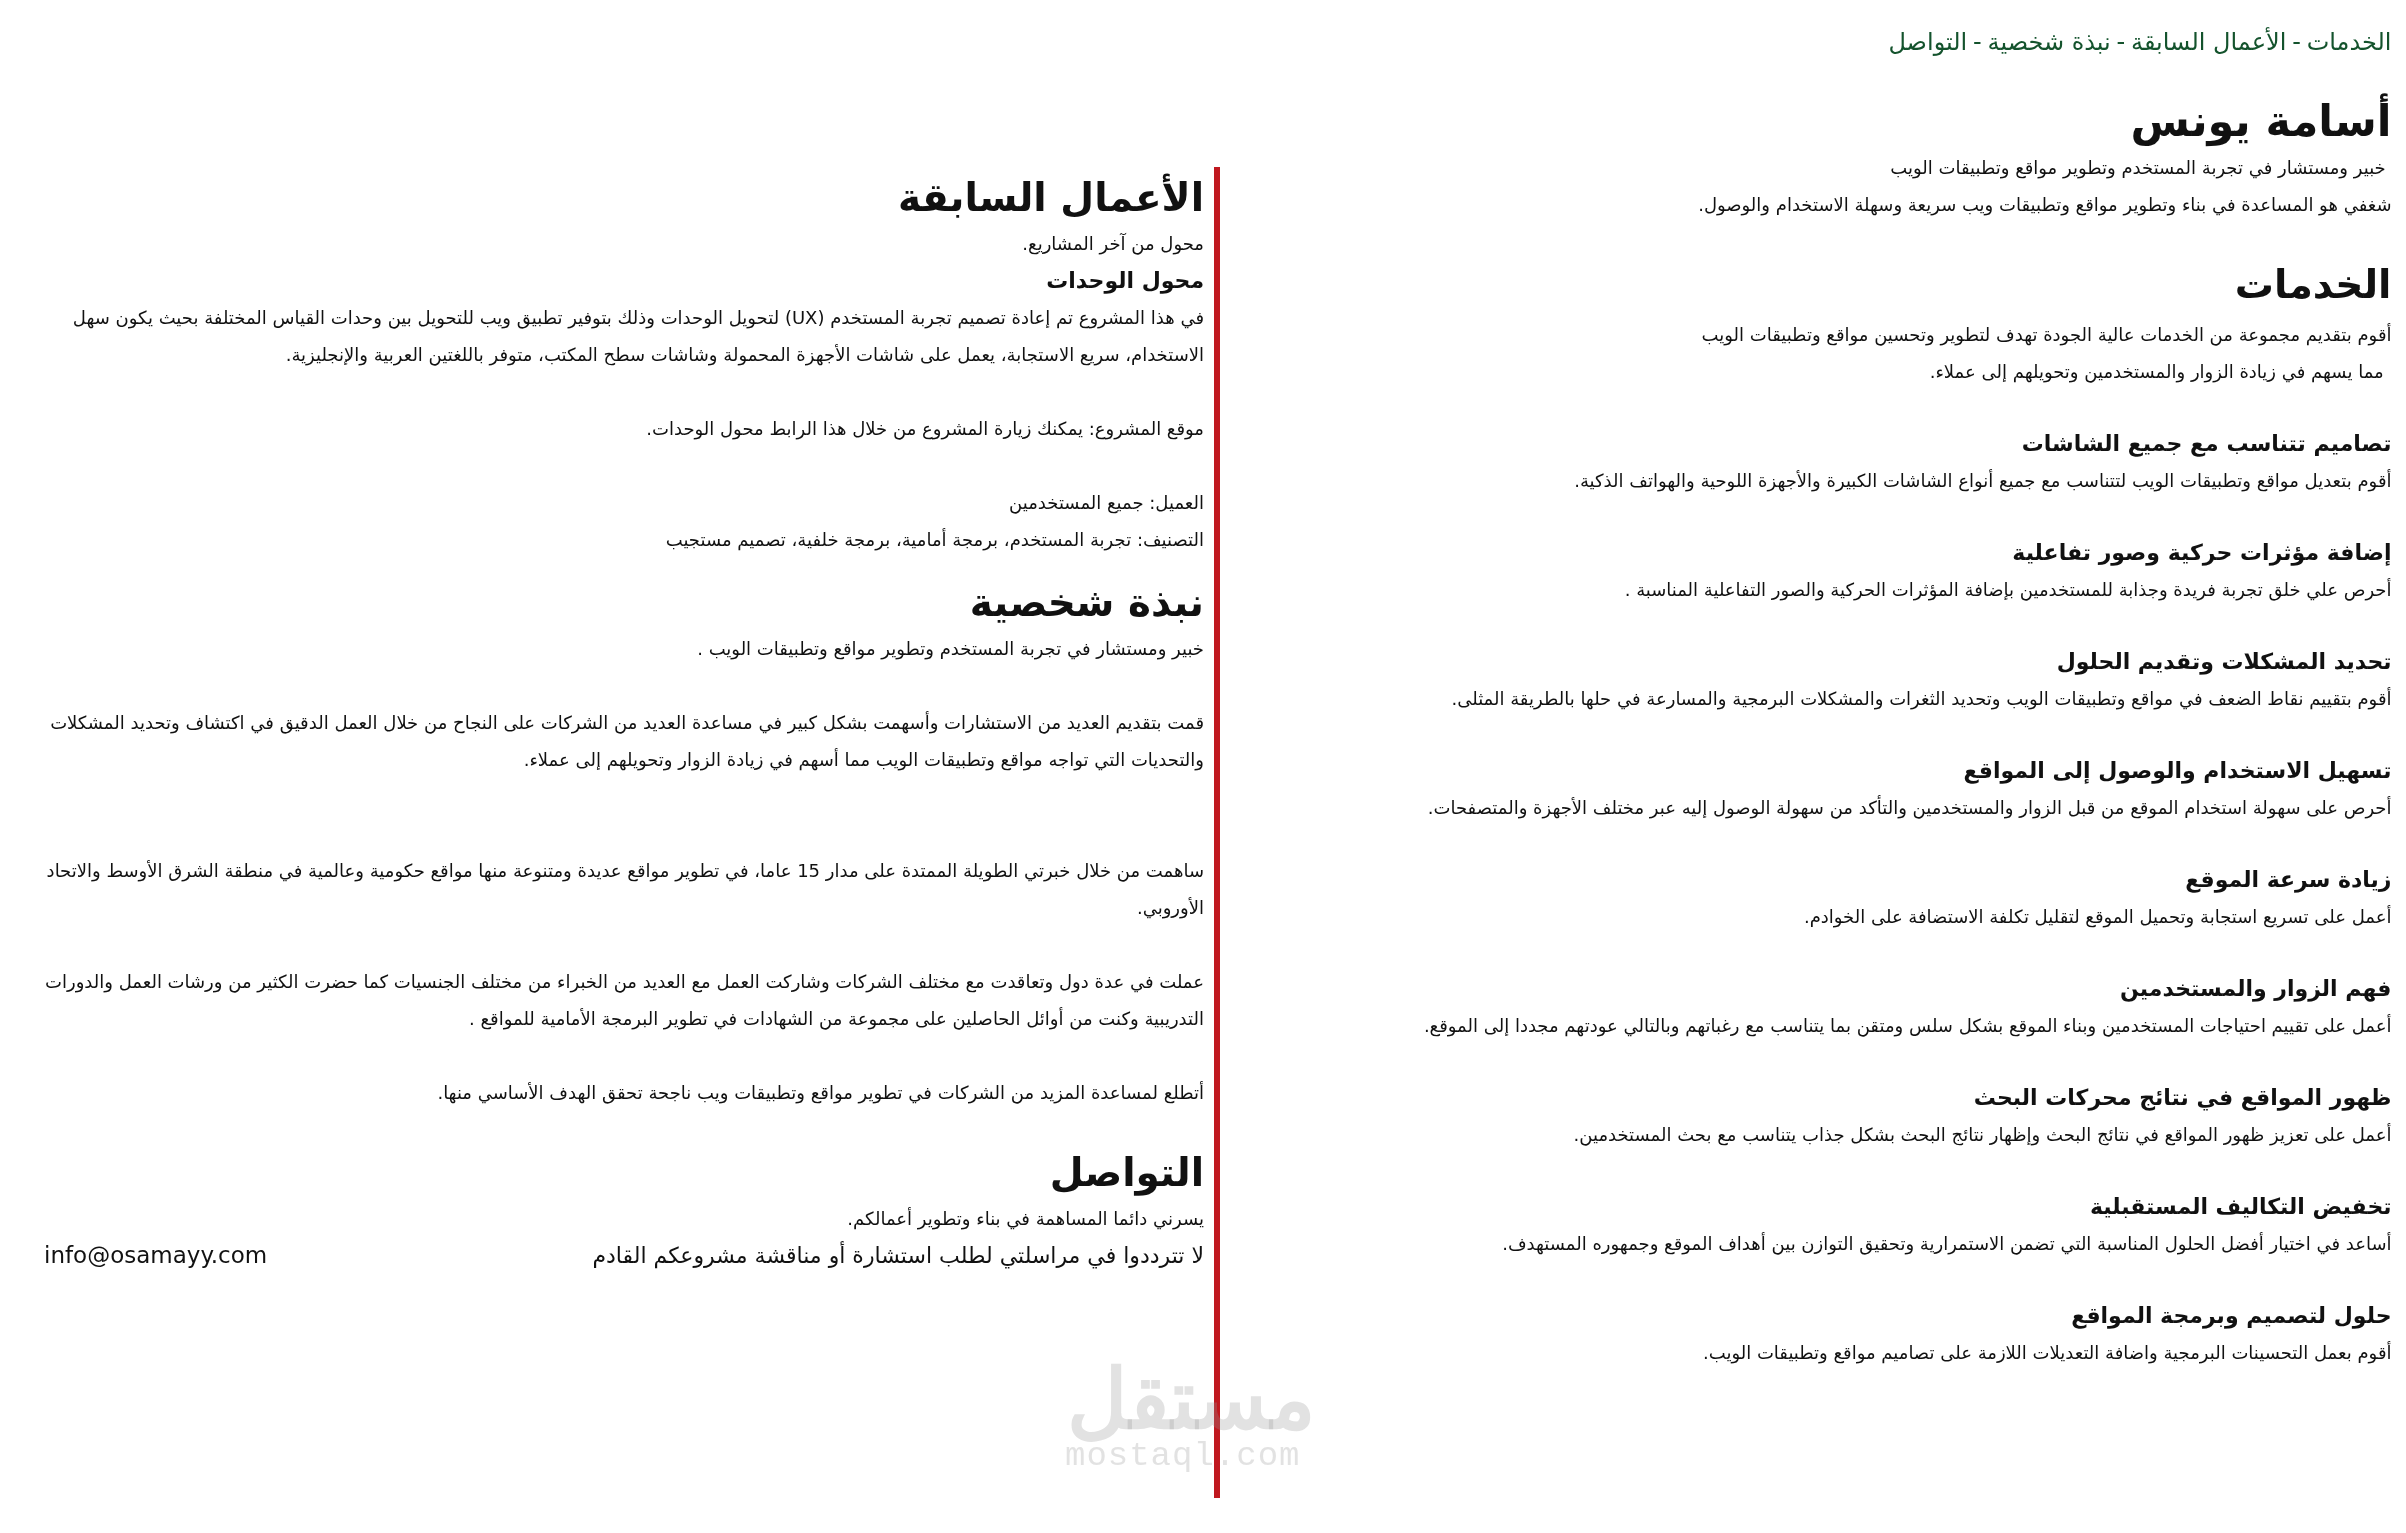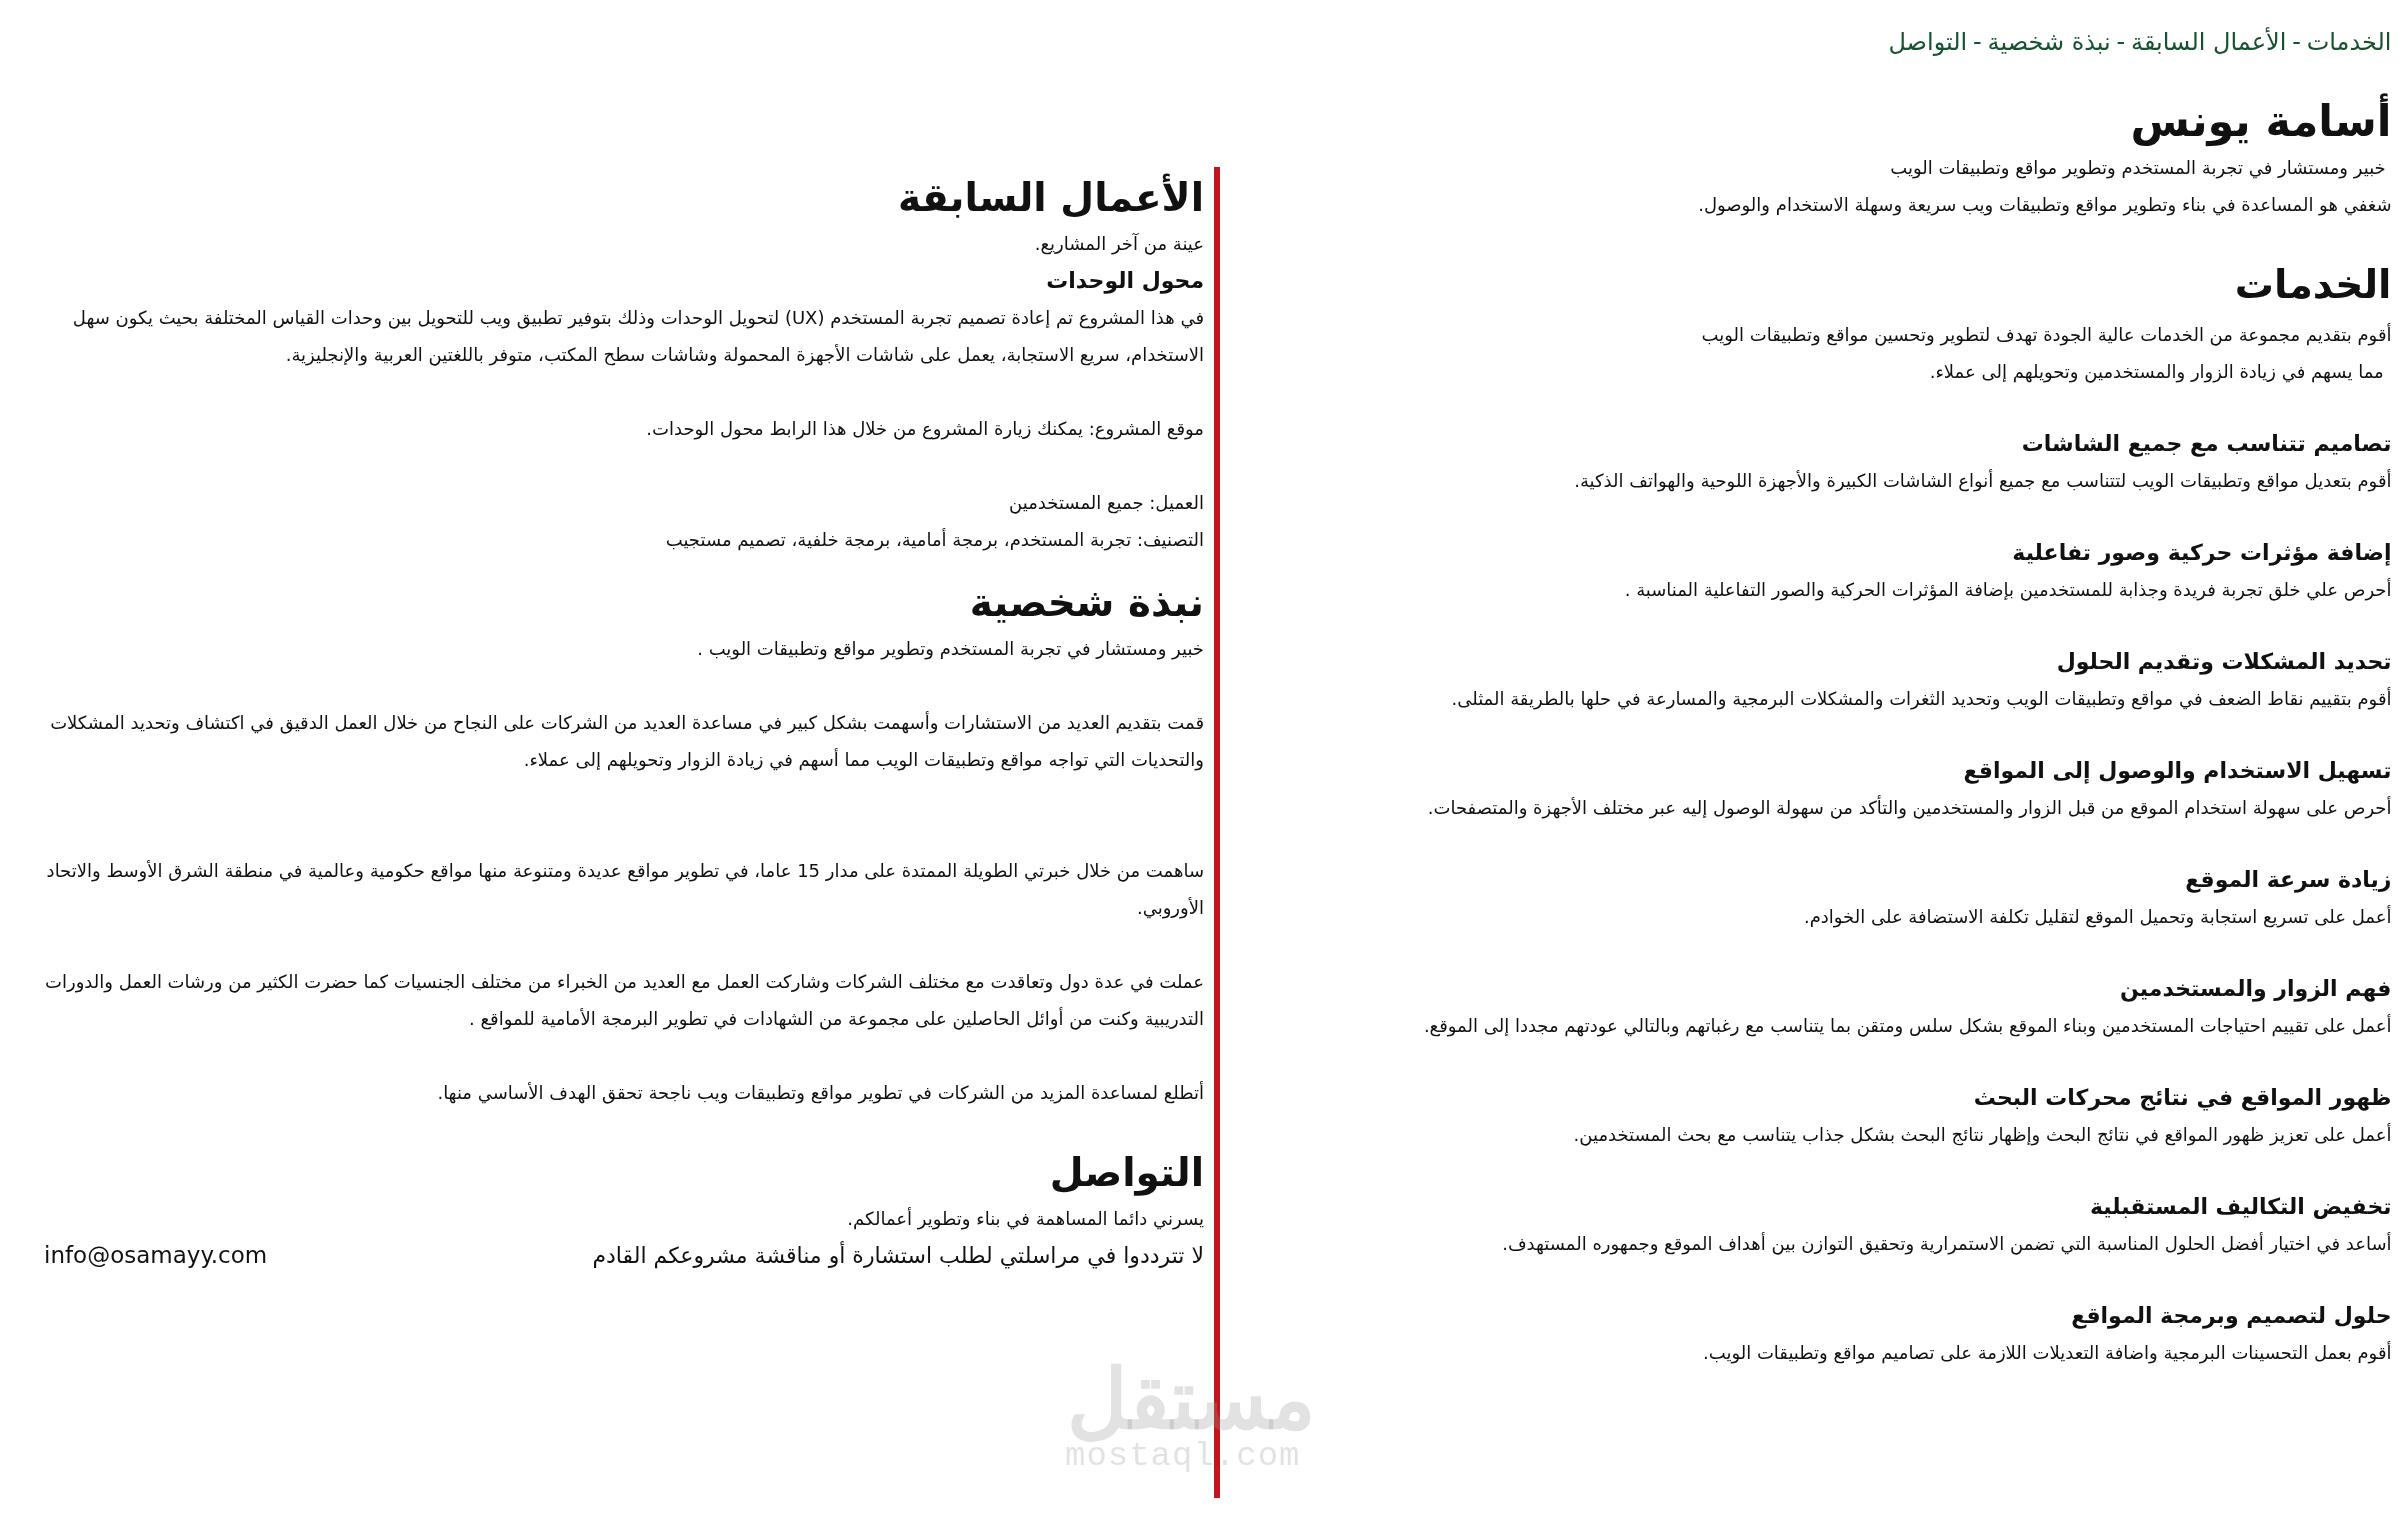--- a/index.html
+++ b/index.html
@@ -181,21 +181,21 @@
   <div class="svc-item">
     <h3 class="h3">حلول لتصميم وبرمجة المواقع</h3>
     <p class="p">أقوم بعمل التحسينات البرمجية واضافة التعديلات اللازمة على تصاميم مواقع وتطبيقات الويب.</p>
   </div>
 </div>
 
 <div class="divider"></div>
 
 <div class="col-left">
   <h2 class="h2">الأعمال السابقة</h2>
-  <p class="p">عينة من آخر المشاريع.</p>
+  <p class="p">محول من آخر المشاريع.</p>
   <h3 class="h3">محول الوحدات</h3>
   <p class="p">في هذا المشروع تم إعادة تصميم تجربة المستخدم (UX) لتحويل الوحدات وذلك بتوفير تطبيق ويب للتحويل بين وحدات القياس المختلفة بحيث يكون سهل الاستخدام، سريع الاستجابة، يعمل على شاشات الأجهزة المحمولة وشاشات سطح المكتب، متوفر باللغتين العربية والإنجليزية.</p>
   <div class="gap"></div>
   <p class="p">موقع المشروع: يمكنك زيارة المشروع من خلال هذا الرابط محول الوحدات.</p>
   <div class="gap"></div>
   <p class="p">العميل: جميع المستخدمين</p>
   <p class="p">التصنيف: تجربة المستخدم، برمجة أمامية، برمجة خلفية، تصميم مستجيب</p>
 
   <h2 class="h2" style="margin-top:17.5px;">نبذة شخصية</h2>
   <p class="p">خبير ومستشار في تجربة المستخدم وتطوير مواقع وتطبيقات الويب .</p>

